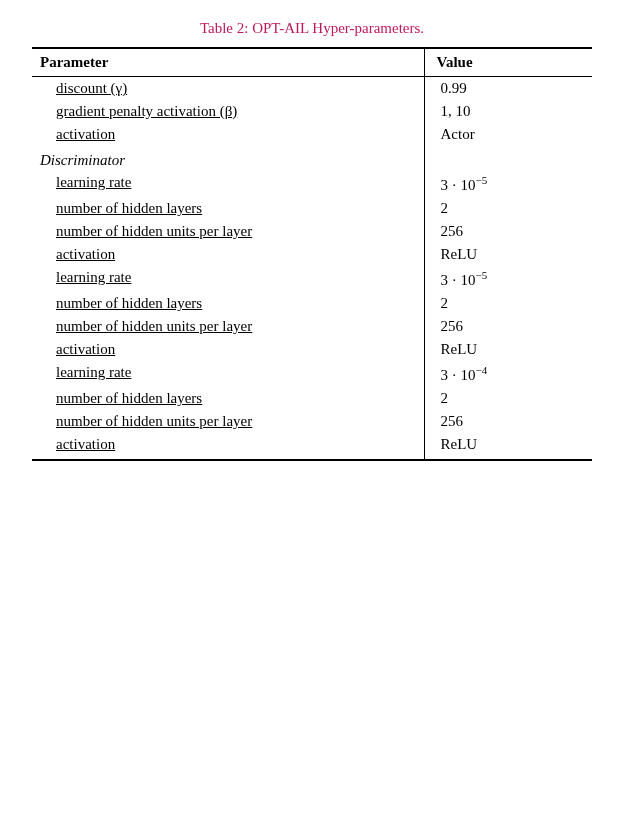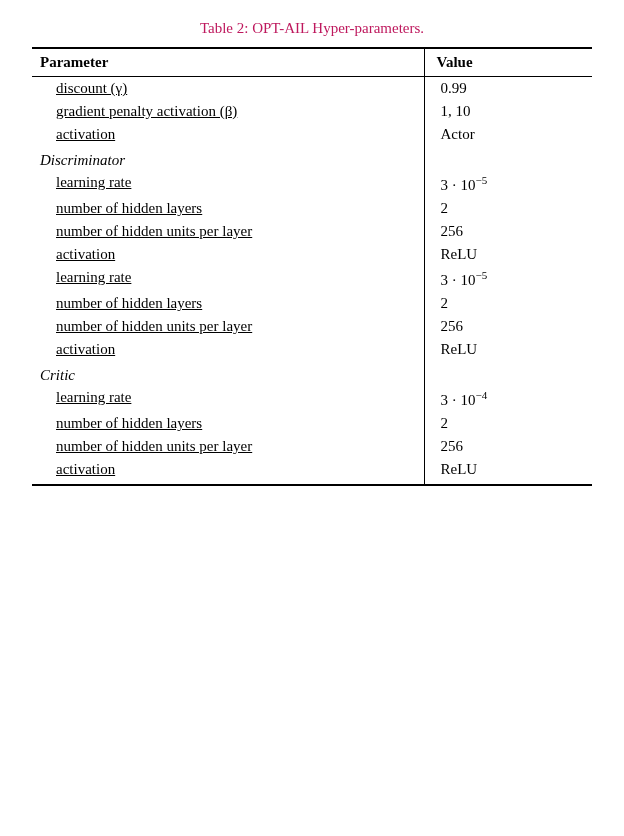--- a/index.html
+++ b/index.html
@@ -150,24 +150,20 @@
           <td class="value-col val-col">2</td>
         </tr>
         <tr>
           <td class="indented">number of hidden units per layer</td>
           <td class="value-col val-col">256</td>
         </tr>
         <tr>
           <td class="indented">activation</td>
           <td class="value-col val-col">ReLU</td>
         </tr>
-        <tr class="section-header">
-          <td style="font-style: italic;">Critic</td>
-          <td class="value-col val-col"></td>
-        </tr>
         <tr>
           <td class="indented">learning rate</td>
           <td class="value-col val-col">3 · 10<sup>−4</sup></td>
         </tr>
         <tr>
           <td class="indented">number of hidden layers</td>
           <td class="value-col val-col">2</td>
         </tr>
         <tr>
           <td class="indented">number of hidden units per layer</td>

